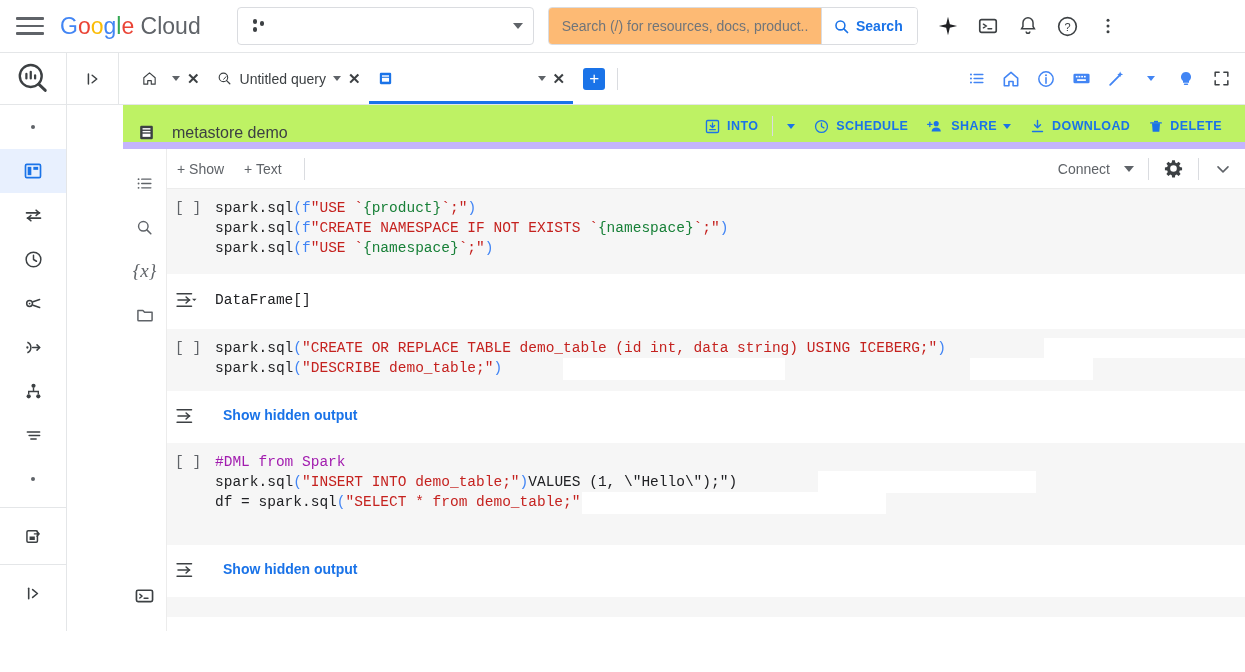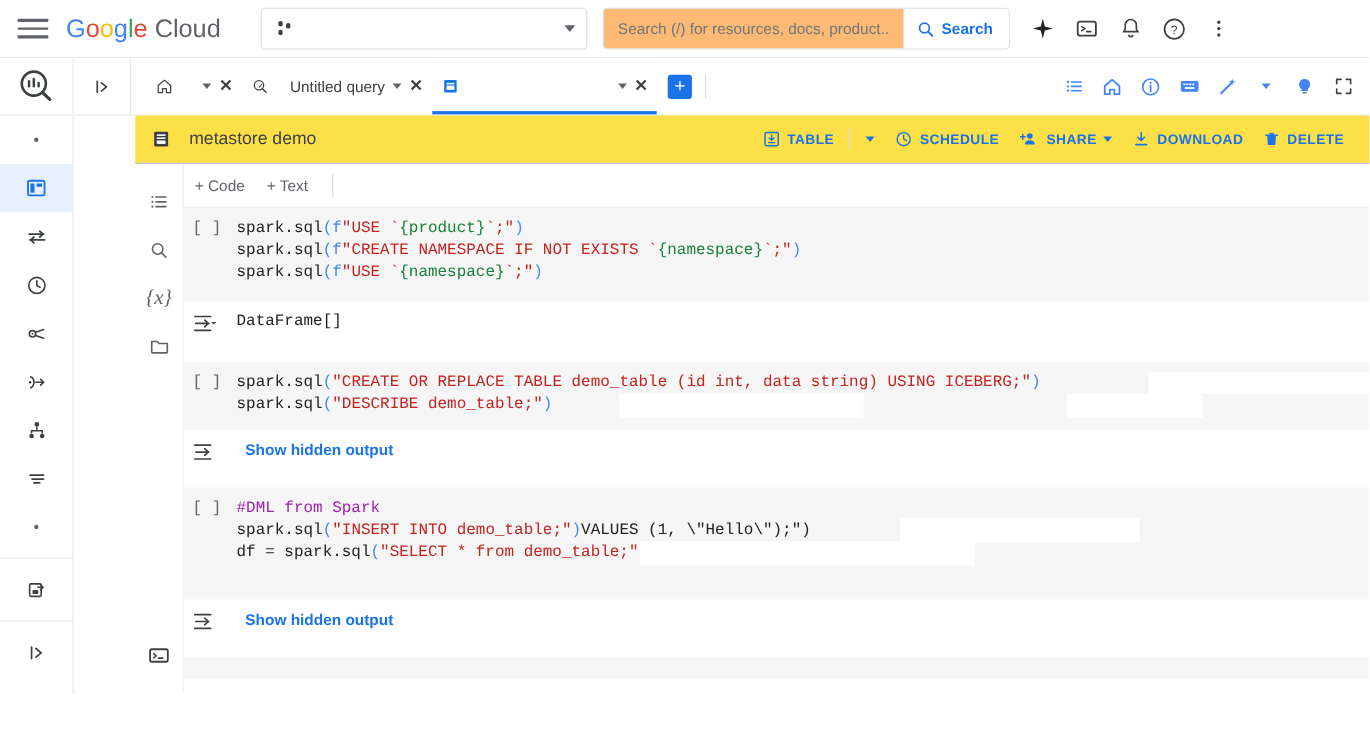--- a/index.html
+++ b/index.html
@@ -79,38 +79,38 @@
     background: #fff; border-bottom: 1px solid #e4e6e8; display: flex; align-items: center;
   }
   .expand-btn { width: 52px; height: 52px; display: flex; align-items: center;
     justify-content: center; border-right: 1px solid #e4e6e8; cursor: pointer; }
   .tabs { display: flex; align-items: center; height: 100%; padding-left: 14px; gap: 0px; }
   .tab { display: flex; align-items: center; height: 100%; padding: 0 8px; cursor: pointer;
     font-size: 14px; color: #3c4043; gap: 7px; position: relative; }
   .tab.active { background: #fff; }
   .tab.active::after { content: ""; position: absolute; left: 0; right: 0; bottom: 0;
     height: 3px; background: #1a73e8; }
-  .tab .tlabel { white-space: nowrap; margin-left: 12px; }
+  .tab .tlabel { white-space: nowrap; }
   .tab .tcaret { width: 0; height: 0; border-left: 4px solid transparent;
     border-right: 4px solid transparent; border-top: 5px solid #5f6368; }
   .tab .tclose { font-size: 15px; color: #3c4043; font-weight: bold; line-height: 1; }
   .tab-blank { width: 130px; height: 16px; background: #fff; }
   .addtab { width: 22px; height: 22px; background: #1a73e8; border-radius: 3px;
     display: flex; align-items: center; justify-content: center; color: #fff;
     font-size: 17px; line-height: 1; cursor: pointer; margin-left: 10px; }
   .addcaret { margin-left: 12px; border-left: 1px solid #dadce0; padding-left: 12px;
     display: flex; align-items: center; height: 22px; }
   .tabicons { margin-left: auto; display: flex; align-items: center; gap: 3px; padding-right: 8px; }
   .tabicon { width: 32px; height: 32px; display: flex; align-items: center;
     justify-content: center; cursor: pointer; }
 
   
   .nbheader {
     position: absolute; left: 123px; top: 105px; width: 1122px; height: 44px;
-    background: #fde047; display: flex; align-items: center; border-bottom: 1px solid #c4b5fd;
+    background: #bef264; display: flex; align-items: flex-end; border-bottom: 7px solid #c4b5fd;
   }
   .nb-title { font-size: 16px; color: #3c4043; margin-left: 16px; }
   .actions { margin-left: auto; display: flex; align-items: center; padding-right: 14px; }
   .abtn { display: flex; align-items: center; gap: 6px; height: 32px; padding: 0 9px;
     cursor: pointer; color: #1a73e8; font-size: 12.5px; font-weight: bold;
     letter-spacing: .4px; white-space: nowrap; }
   .abtn-caret { width: 0; height: 0; border-left: 4px solid transparent;
     border-right: 4px solid transparent; border-top: 5px solid #1a73e8; cursor: pointer; }
   .vdiv { width: 1px; height: 20px; background: #dadce0; margin: 0 5px; }
 
@@ -145,21 +145,21 @@
     color: #5f6368; font-family: "Liberation Mono", monospace; font-size: 14.5px;
     line-height: 20px; }
   .code { white-space: pre; }
   .k-plain { color: #202124; }
   .k-paren { color: #4285f4; }
   .k-str   { color: #c5221f; }
   .k-var   { color: #188038; }
   .k-com   { color: #a21caf; }
   .k-f     { color: #4285f4; }
 
-  .output { background: #fff; padding: 10px 0 14px 0; display: flex; align-items: flex-start; }
+  .output { background: #fff; padding: 10px 0 14px 0; display: flex; align-items: center; }
   .out-icon { width: 48px; flex: 0 0 48px; display: flex; justify-content: flex-start;
     padding-left: 8px; padding-top: 1px; }
   .out-text { font-family: "Liberation Mono", monospace; font-size: 14.5px; color: #202124; }
   .out-link { font-size: 14px; color: #1a73e8; font-weight: bold;
     font-family: "Liberation Sans", sans-serif; cursor: pointer; padding-left: 8px; }
 
   .redact { position: absolute; background: #ffffff; }
 
   .bottomfill { position: absolute; left: 0; top: 631px; width: 1245px; height: 41px;
     background: #fff; }
@@ -428,21 +428,21 @@
     </svg>
     <div class="nb-title">metastore demo</div>
 
     <div class="actions">
       <div class="abtn">
         <svg width="17" height="17" viewBox="0 0 24 24">
           <rect x="3.5" y="3.5" width="17" height="17" rx="1.8" fill="none" stroke="#1a73e8" stroke-width="1.9"></rect>
           <path d="M12 7 v6 M9 10.5 l3 3 3 -3" fill="none" stroke="#1a73e8" stroke-width="1.8" stroke-linecap="round" stroke-linejoin="round"></path>
           <line x1="8" y1="16.5" x2="16" y2="16.5" stroke="#1a73e8" stroke-width="1.8" stroke-linecap="round"></line>
         </svg>
-        <span>TABLE</span>
+        <span>INTO</span>
       </div>
       <div class="vdiv"></div>
       <div class="abtn">
         <span class="abtn-caret"></span>
       </div>
 
       <div class="abtn">
         <svg width="17" height="17" viewBox="0 0 24 24">
           <circle cx="12" cy="12" r="8.4" fill="none" stroke="#1a73e8" stroke-width="1.8"></circle>
           <path d="M12 7.2 V12 l3.4 2" fill="none" stroke="#1a73e8" stroke-width="1.8" stroke-linecap="round" stroke-linejoin="round"></path>
@@ -474,24 +474,40 @@
           <path d="M6 7 h12 l-1 13 h-10 z" fill="#1a73e8"></path>
           <rect x="9" y="3.5" width="6" height="2.4" fill="#1a73e8"></rect>
           <line x1="4" y1="6.6" x2="20" y2="6.6" stroke="#1a73e8" stroke-width="2" stroke-linecap="round"></line>
         </svg>
         <span>DELETE</span>
       </div>
     </div>
   </div>
 
   <div class="nbtools">
-    <div class="tbtn">+ Code</div>
+    <div class="tbtn">+ Show</div>
     <div class="tbtn">+ Text</div>
     <div class="tsep"></div>
 
+    <div class="tright">
+      <span class="connect">Connect</span>
+      <span style="width:0;height:0;border-left:5px solid transparent;border-right:5px solid transparent;border-top:6px solid #5f6368;display:block;margin-left:14px;cursor:pointer;"></span>
+      <span class="tsep" style="margin:0 14px"></span>
+      <span style="display:flex;align-items:center;cursor:pointer;">
+        <svg width="21" height="21" viewBox="0 0 24 24">
+          <path d="M12 8.2 a3.8 3.8 0 1 0 0 7.6 a3.8 3.8 0 1 0 0 -7.6 z M10.4 2.6 h3.2 l.4 2.6 1.7 .7 2.1 -1.6 2.3 2.3 -1.6 2.1 .7 1.7 2.6 .4 v3.2 l-2.6 .4 -.7 1.7 1.6 2.1 -2.3 2.3 -2.1 -1.6 -1.7 .7 -.4 2.6 h-3.2 l-.4 -2.6 -1.7 -.7 -2.1 1.6 -2.3 -2.3 1.6 -2.1 -.7 -1.7 -2.6 -.4 v-3.2 l2.6 -.4 .7 -1.7 -1.6 -2.1 2.3 -2.3 2.1 1.6 1.7 -.7 z" fill="#3c4043"></path>
+        </svg>
+      </span>
+      <span class="tsep" style="margin:0 14px"></span>
+      <span style="display:flex;align-items:center;cursor:pointer;">
+        <svg width="20" height="20" viewBox="0 0 24 24">
+          <path d="M6 9.5 L12 15.5 L18 9.5" fill="none" stroke="#5f6368" stroke-width="1.9" stroke-linecap="round" stroke-linejoin="round"></path>
+        </svg>
+      </span>
+    </div>
   </div>
 
   <div class="nbrail">
     <div class="nbrail-item">
       <svg width="19" height="19" viewBox="0 0 24 24">
         <circle cx="4.5" cy="6.5" r="1.2" fill="#5f6368"></circle>
           <circle cx="4.5" cy="12" r="1.2" fill="#5f6368"></circle>
           <circle cx="4.5" cy="17.5" r="1.2" fill="#5f6368"></circle>
         <line x1="8.5" y1="6.5" x2="20" y2="6.5" stroke="#5f6368" stroke-width="1.8" stroke-linecap="round"></line>
         <line x1="8.5" y1="12" x2="20" y2="12" stroke="#5f6368" stroke-width="1.8" stroke-linecap="round"></line>

